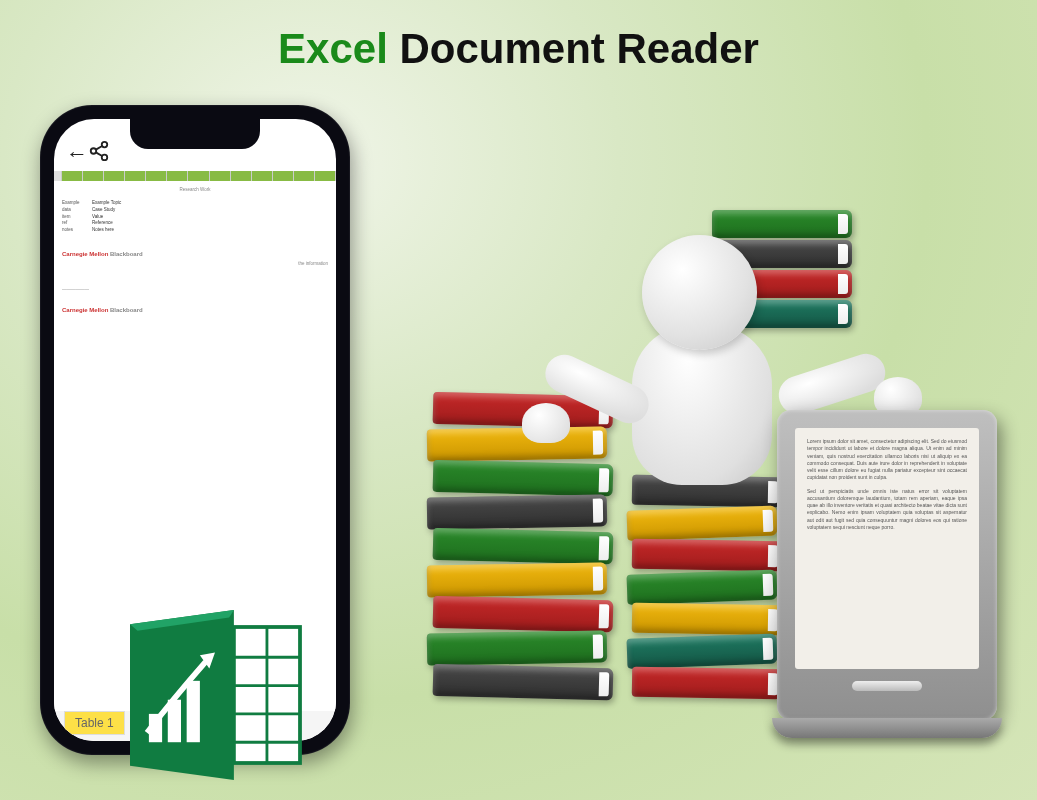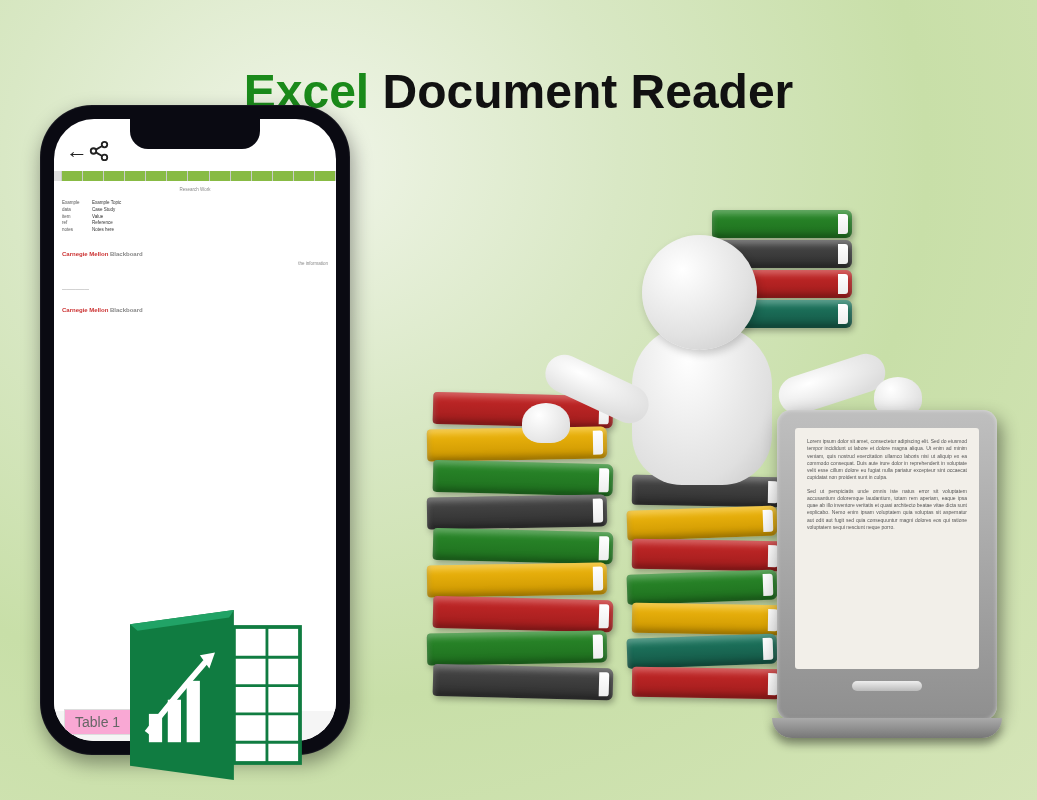--- a/index.html
+++ b/index.html
@@ -10,24 +10,23 @@
     font-family: -apple-system, BlinkMacSystemFont, "Segoe UI", Arial, sans-serif;
     position: relative;
     overflow: hidden;
   }
 
   .title {
     position: absolute;
     top: 25px;
     left: 50%;
     transform: translateX(-50%);
-    font-size: 48px;
+    font-size: 42px;
     font-weight: 700;
     white-space: nowrap;
-    margin-top: 39px;
   }
   .title .green { color: #1a8a1a; }
   .title .black { color: #111; }
 
   
   .phone {
     position: absolute;
     left: 40px;
     top: 105px;
     width: 310px;
@@ -121,23 +120,23 @@
     opacity: 0.3;
     background-image: linear-gradient(#ddd 0.5px, transparent 0.5px);
     background-size: 100% 8px;
     pointer-events: none;
   }
 
   .tab-label {
     position: absolute;
     bottom: 6px;
     left: 10px;
-    font-size: 14px;
+    font-size: 12px;
     color: #666;
-    background: #f9a8d4;
+    background: #fde047;
     padding: 4px 10px;
     border: 0.5px solid #ddd;
   }
 
   
   .excel-logo {
     position: absolute;
     left: 120px;
     top: 610px;
     width: 190px;

